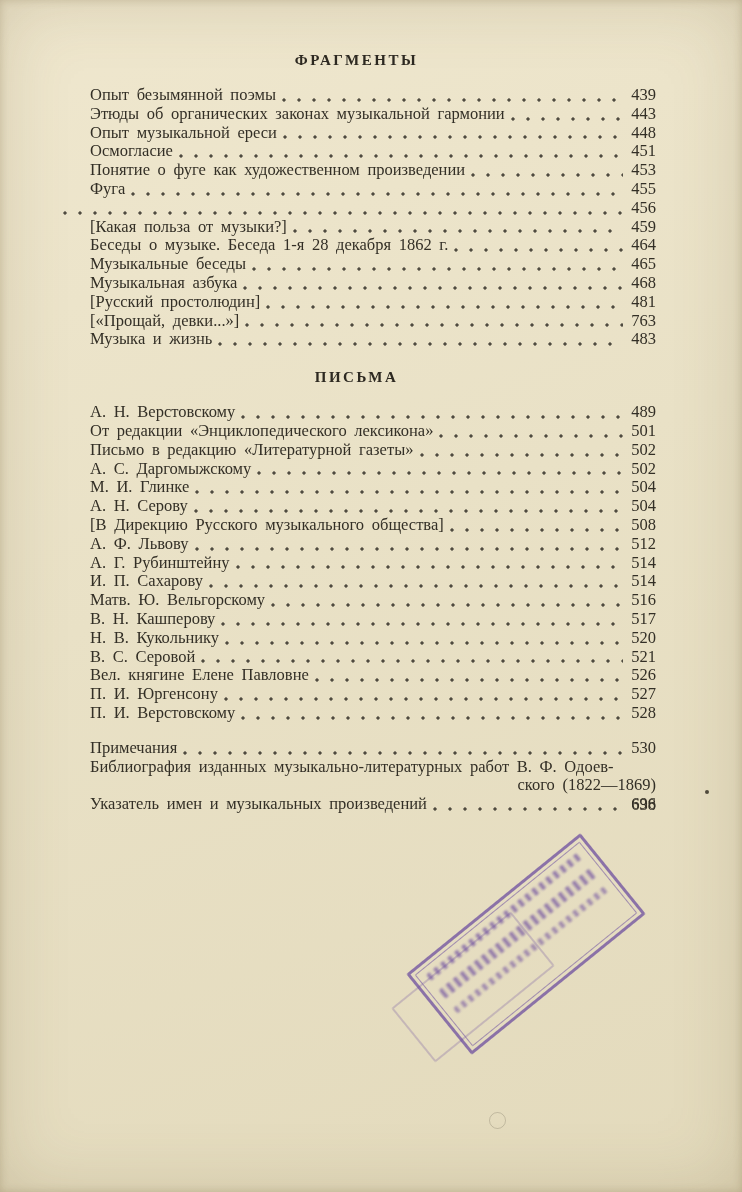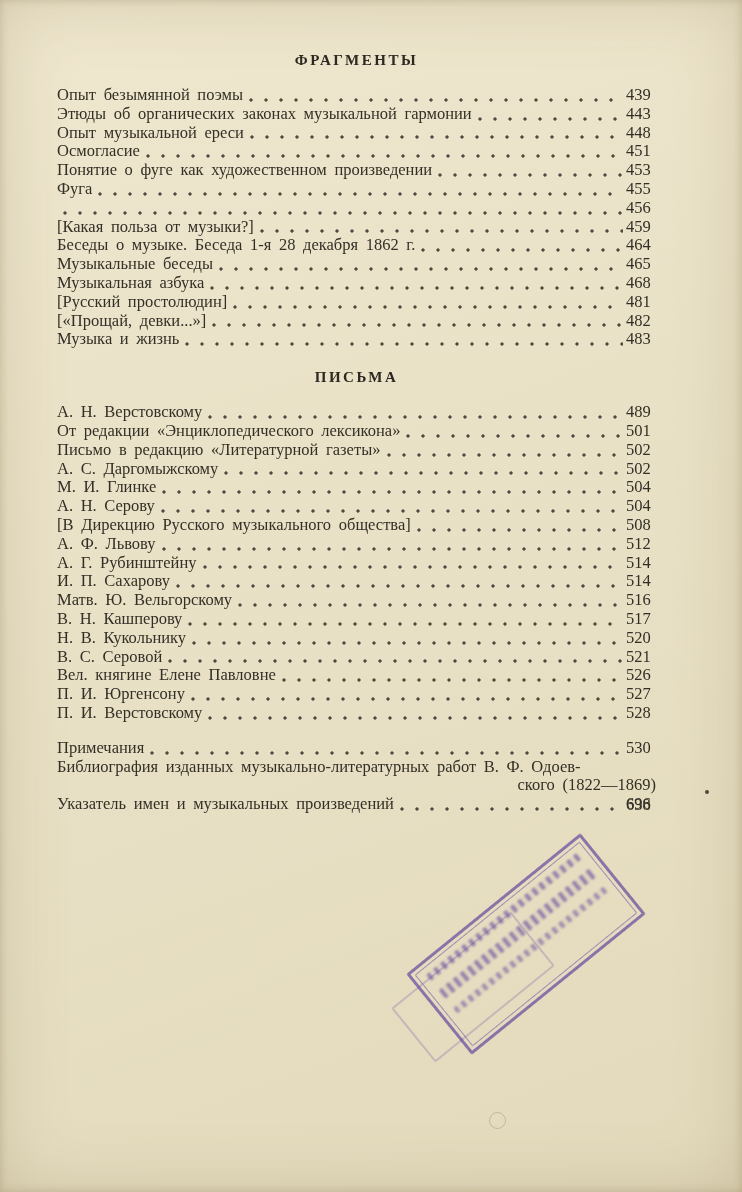--- a/index.html
+++ b/index.html
@@ -34,33 +34,34 @@
     display: flex;
     align-items: flex-end;
     height: 18.8px;
     font-size: 16.5px;
     line-height: 18.8px;
   }
   .label {
     white-space: nowrap;
     word-spacing: 3.5px;
     color: #332f26;
+    margin-left: 33px;
   }
   .leader {
     flex: 1 1 0;
     min-width: 0;
     height: 13px;
     margin: 0 3px 1px 5px;
     background-image: radial-gradient(circle at 3px 9px, rgba(52, 48, 40, 0.85) 1.35px, rgba(52, 48, 40, 0) 1.9px);
     background-size: 15px 13px;
     background-repeat: repeat-x;
   }
   .page-num {
     min-width: 30px;
-    text-align: left;
+    text-align: right;
     word-spacing: normal;
   }
   .backmatter { margin-top: 16px; }
   .row.cont { padding-left: 47px; flex-direction: column; }
 
   
   .stamp-wrap {
     position: absolute;
     left: 408px; top: 848px;
     width: 240px; height: 190px;
@@ -196,21 +197,21 @@
 
   <div class="row">
     <span class="label">[Русский простолюдин]</span>
     <span class="leader"></span>
     <span class="page-num">481</span>
   </div>
 
   <div class="row">
     <span class="label">[«Прощай, девки...»]</span>
     <span class="leader"></span>
-    <span class="page-num">482</span>
+    <span class="page-num">763</span>
   </div>
 
   <div class="row">
     <span class="label">Музыка и жизнь</span>
     <span class="leader"></span>
     <span class="page-num">483</span>
   </div>
 </div>
   </section>
 

